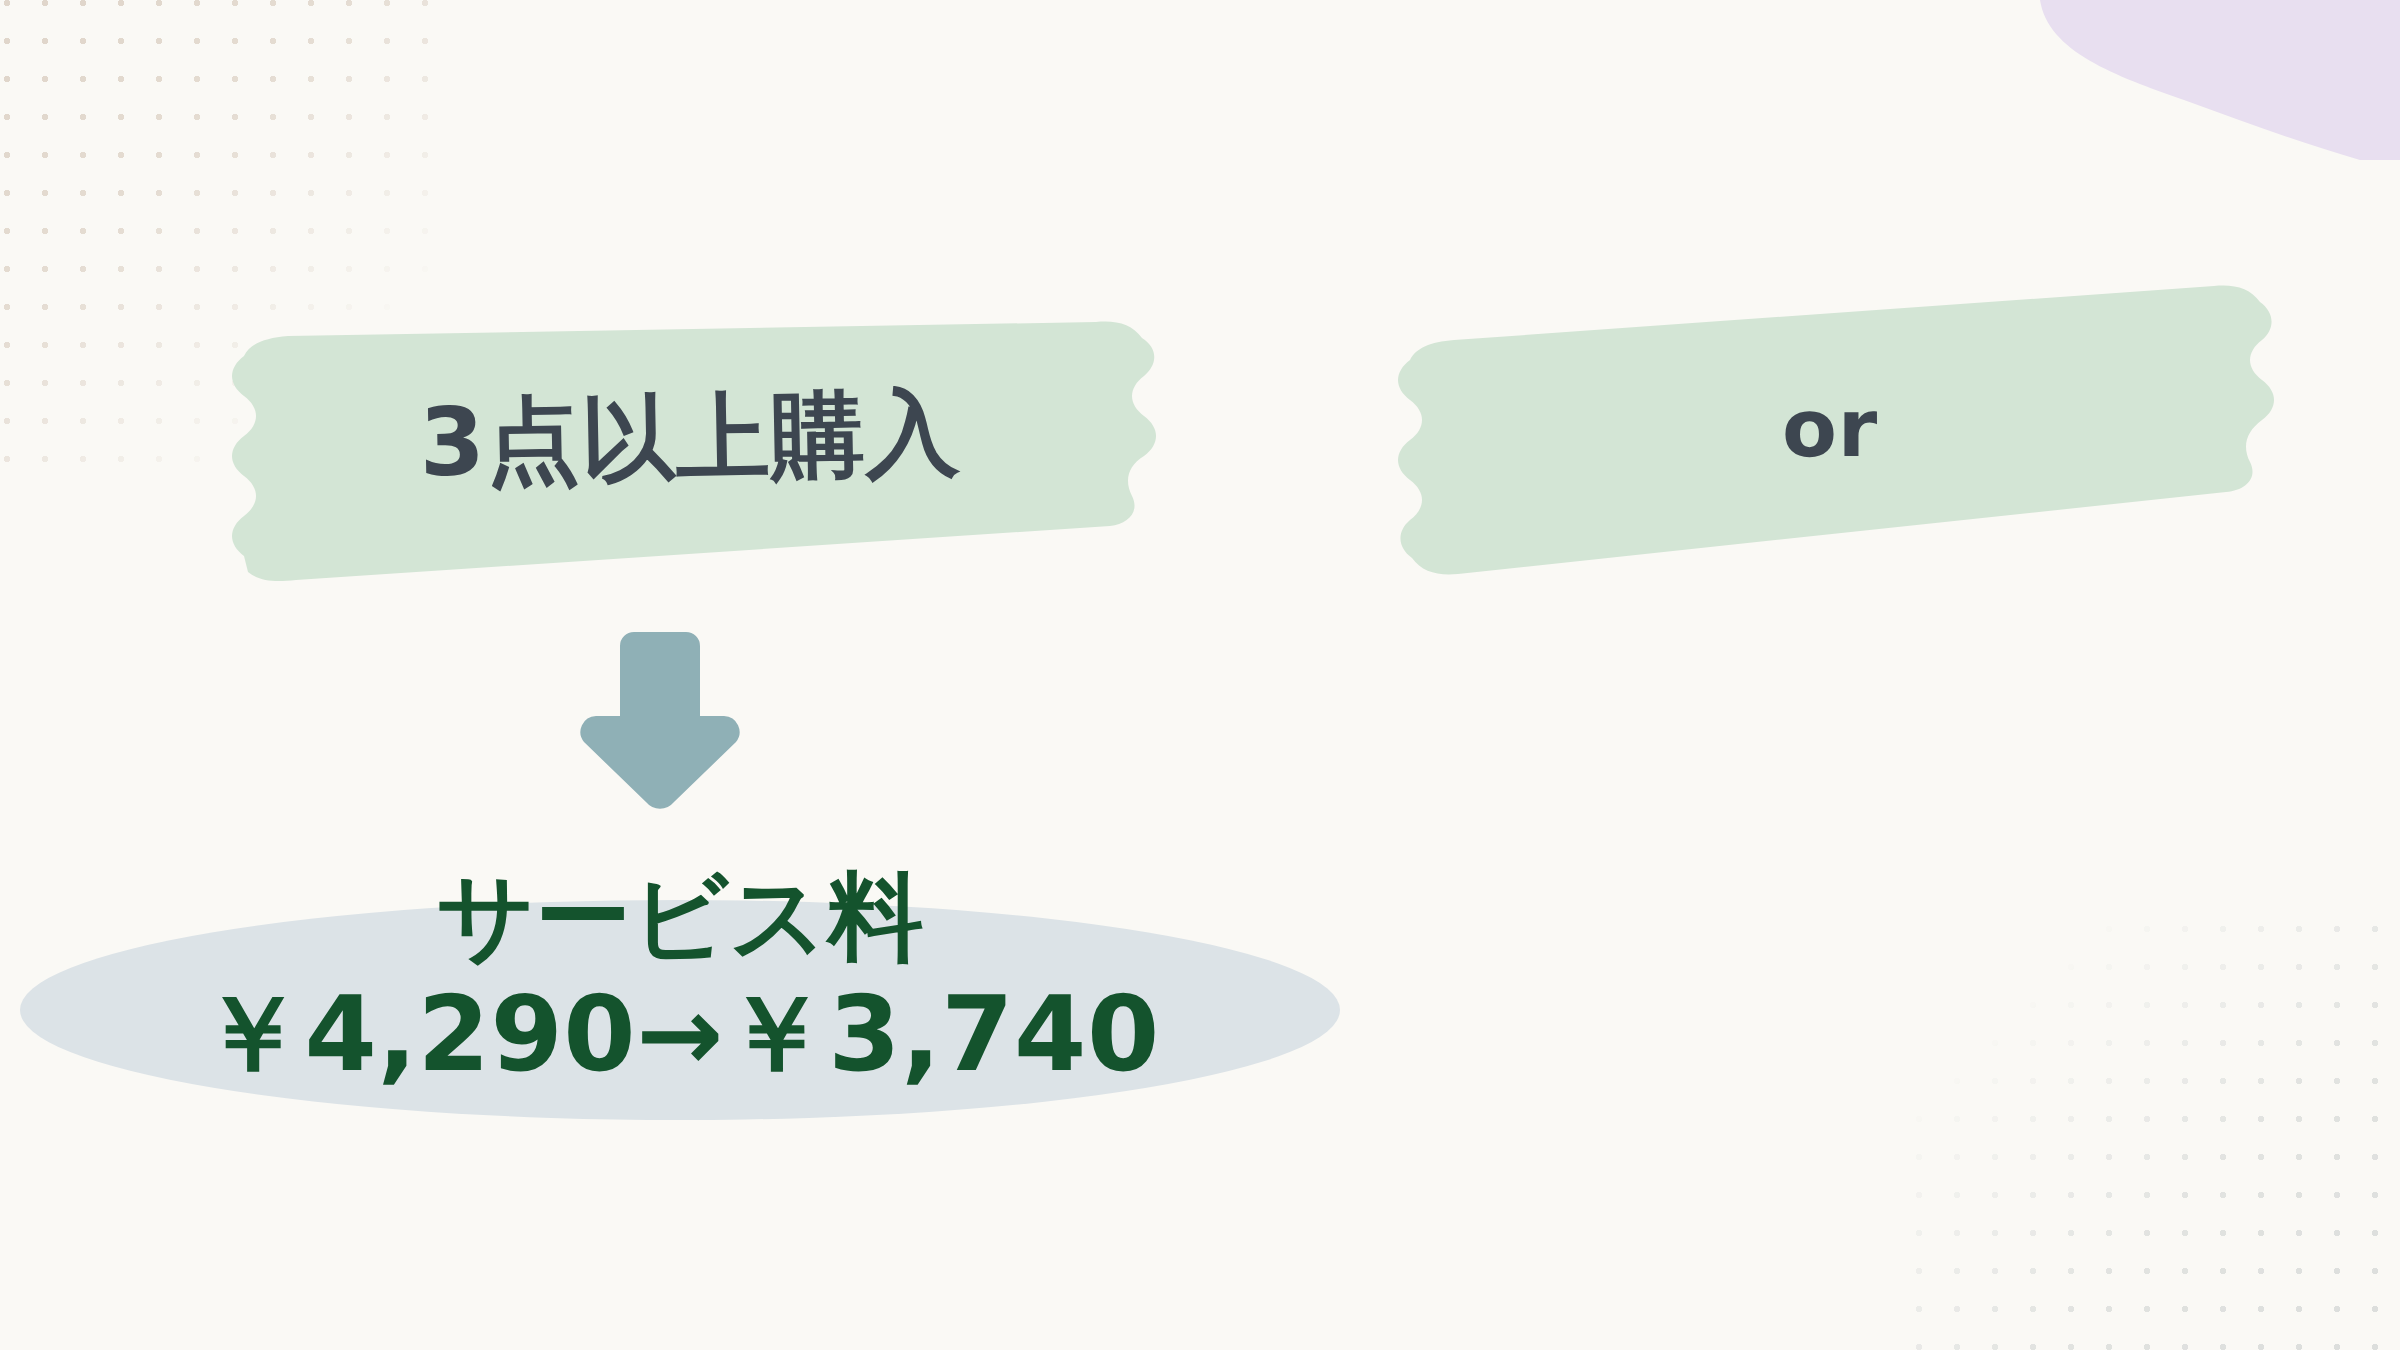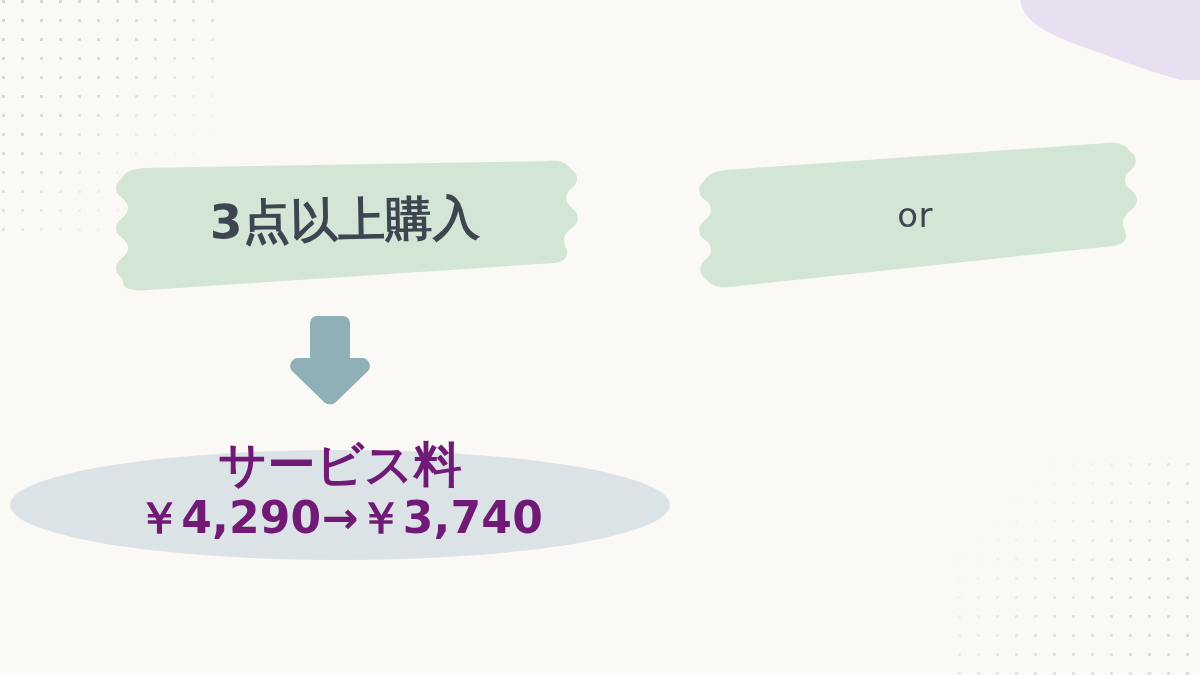--- a/index.html
+++ b/index.html
@@ -112,22 +112,22 @@
   }
   #tape-right-text {
     left: -25px;
     top: -40px;
     width: 510px;
     height: 230px;
     font-size: 43px;
     line-height: 1.04;
   }
   #tape-right-text .ln-or {
-    font-size: 34px;
-    font-weight: 400;
+    font-size: 40px;
+    font-weight: 700;
     line-height: 1.12;
   }
 
   
   .arrow {
     position: absolute;
   }
   #arrow-left  { left: 289px; top: 312px; }
 
   
@@ -137,33 +137,33 @@
     border-radius: 50%;
   }
   #ellipse-left  { left: 10px;  top: 450px; width: 660px; height: 110px; }
 
   .result-text {
     position: absolute;
     display: flex;
     flex-direction: column;
     align-items: center;
     justify-content: center;
-    color: #701a75;
+    color: #14532d;
     font-weight: 700;
     white-space: nowrap;
   }
   #result-left-text {
     left: 10px;
     top: 410px;
     width: 660px;
     height: 160px;
     line-height: 1.16;
   }
   #result-left-text .line-title { font-size: 48px; }
-  #result-left-text .line-price { font-size: 44px; letter-spacing: 0.005em; }
+  #result-left-text .line-price { font-size: 52px; letter-spacing: 0.005em; }
 </style>
 </head>
 <body>
 
 <div id="stage">
 
   <div class="deco" id="dots-topleft"></div>
   <div class="deco" id="dots-bottomright"></div>
   <svg class="deco" id="blob-topright" viewBox="0 0 220 80">
     <path d="M40,0 C44,26 78,38 112,50 C142,61 172,72 200,80 L220,80 L220,0 Z" fill="#e8dff0"></path>

